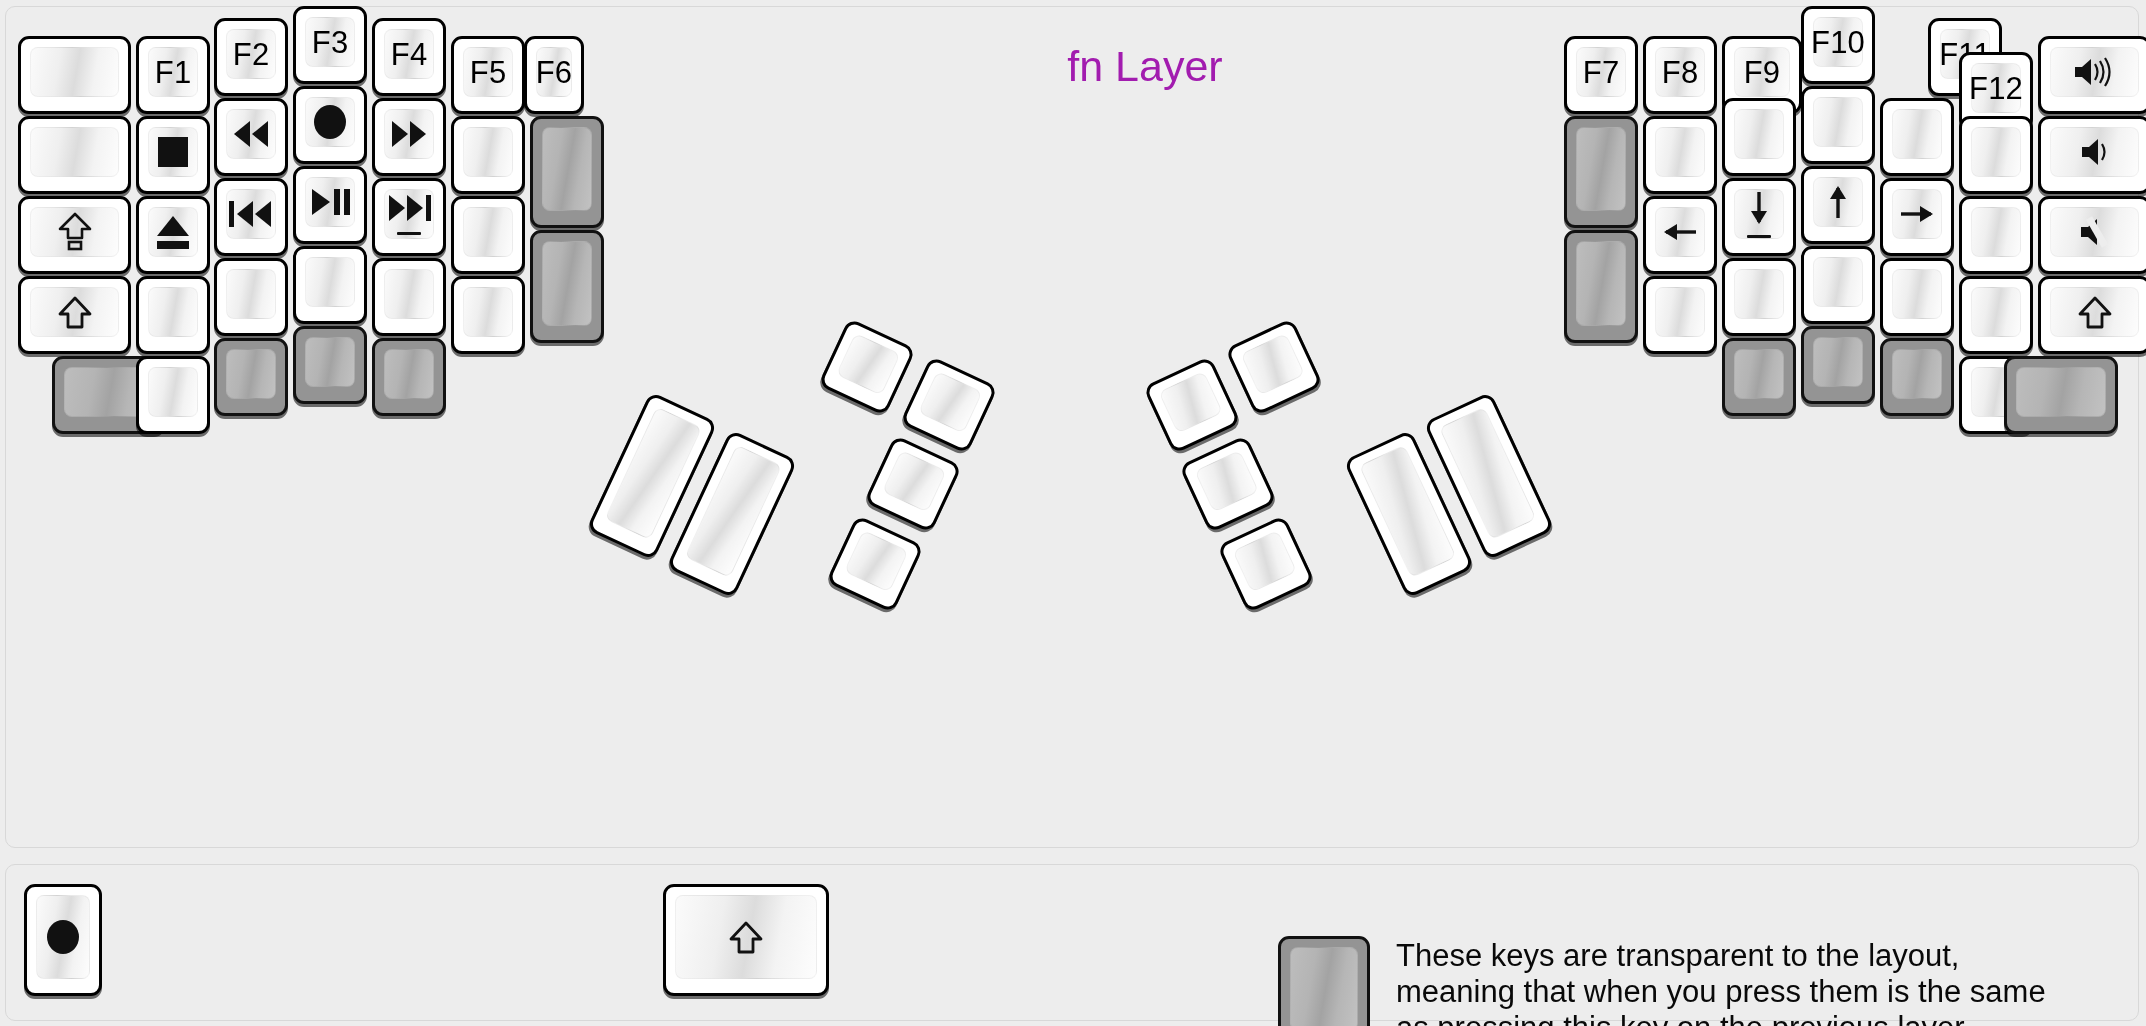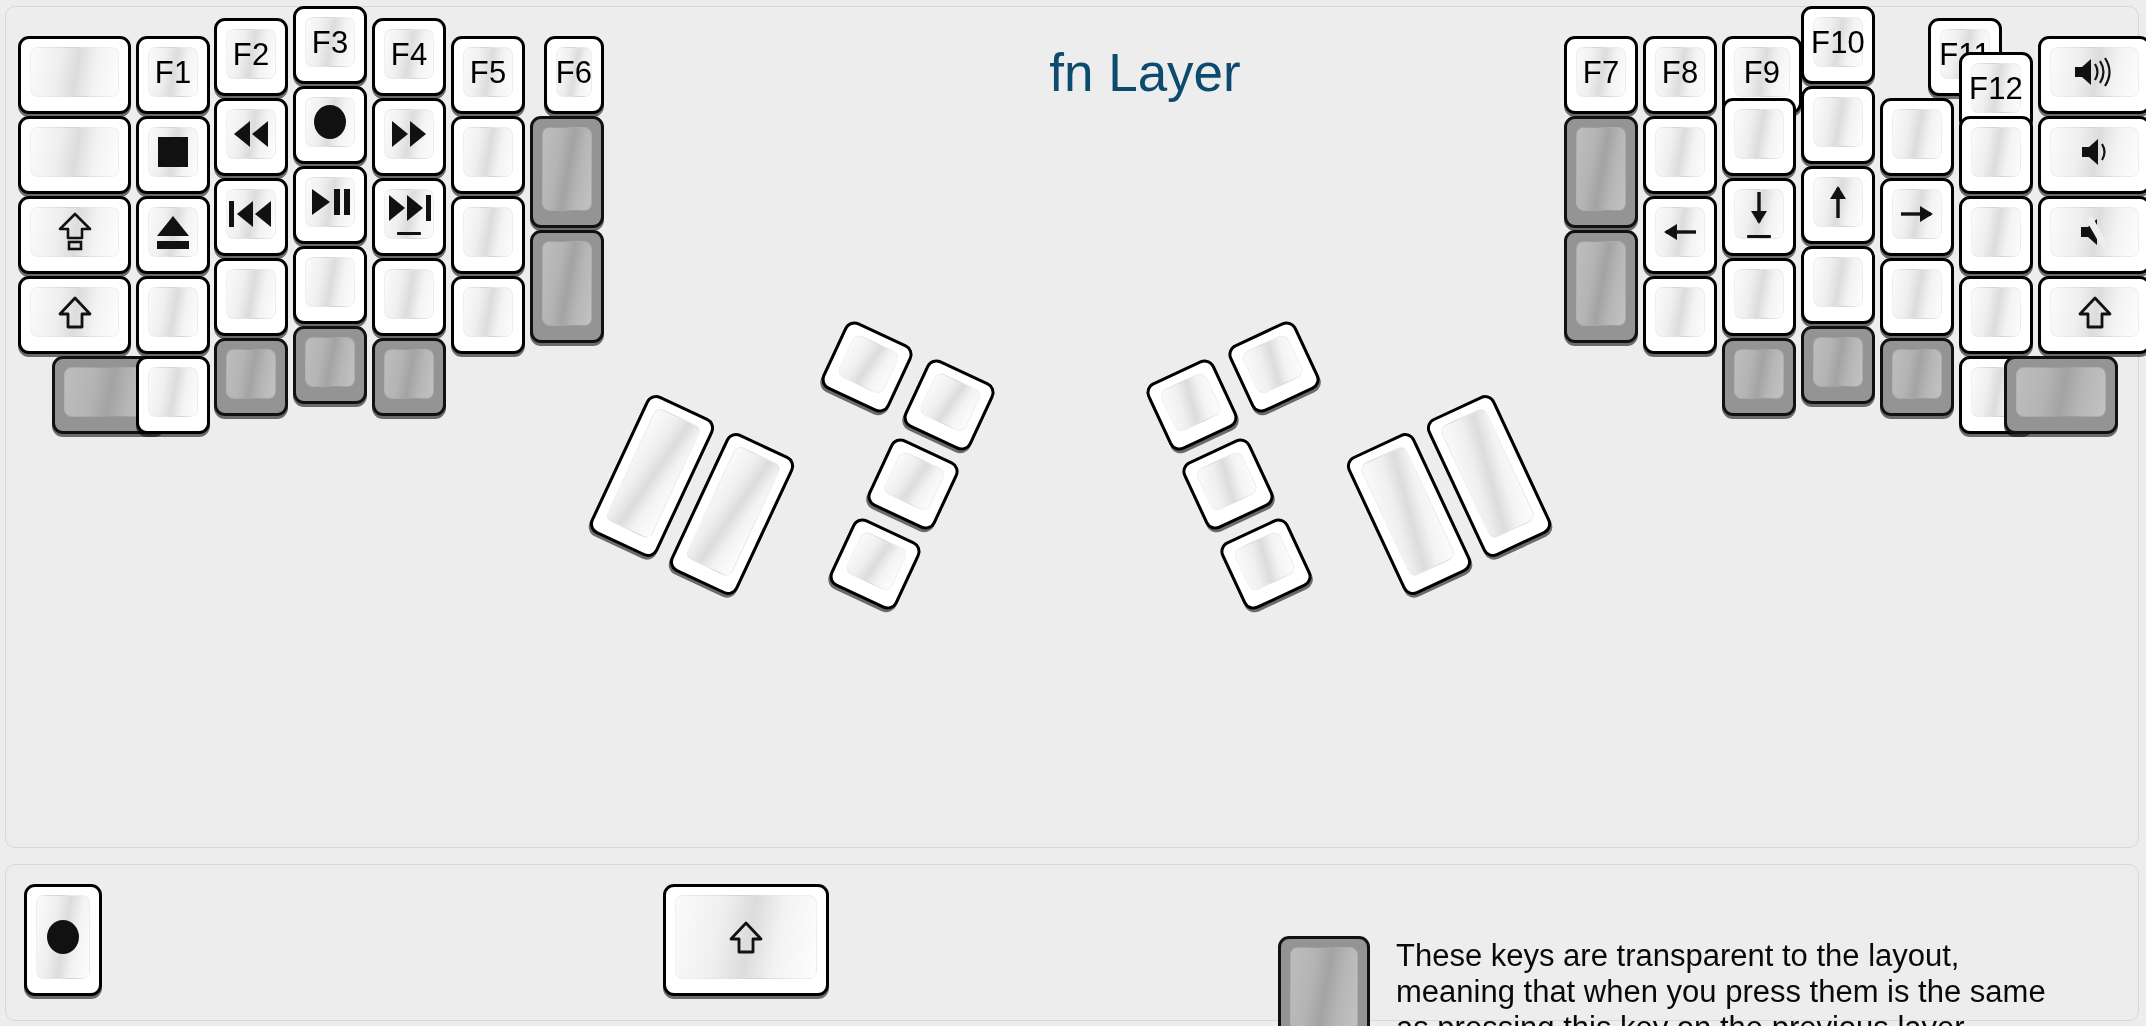--- a/index.html
+++ b/index.html
@@ -58,21 +58,21 @@
   .g{display:block;line-height:0;}
   .g svg{display:block;}
   .under{
     display:block;width:24px;height:3px;background:#111;
     margin:9px auto 0 auto;border-radius:1px;
   }
 
   
   #title{
     position:absolute;left:980px;top:42px;width:330px;
-    text-align:center;font-size:53px;color:#0c4a6e;
+    text-align:center;font-size:43px;color:#a21caf;
   }
 
   
   .leg{position:absolute;display:flex;align-items:center;}
   .leg .legkey{position:relative;flex:0 0 auto;}
   .leg .legtext{
     margin-left:26px;
     font-size:31px;
     line-height:1.16;
     color:#090909;
@@ -299,21 +299,21 @@
       <div class="key" style="left: 451px; top: 196px; width: 74.1px; height: 78px;">
         <div class="cap">
           <div class="lbl"></div>
         </div>
       </div>
       <div class="key" style="left: 451px; top: 276px; width: 74.1px; height: 78px;">
         <div class="cap">
           <div class="lbl"></div>
         </div>
       </div>
-      <div class="key" style="left: 544px; top: 36px; width: 60px; height: 78px;">
+      <div class="key" style="left: 524px; top: 36px; width: 60px; height: 78px;">
         <div class="cap">
           <div class="lbl">F6</div>
         </div>
       </div>
       <div class="key trans" style="left: 530px; top: 116px; width: 74.1px; height: 112.32px;">
         <div class="cap">
           <div class="lbl"></div>
         </div>
       </div>
       <div class="key trans" style="left: 530px; top: 230.32px; width: 74.1px; height: 112.32px;">

